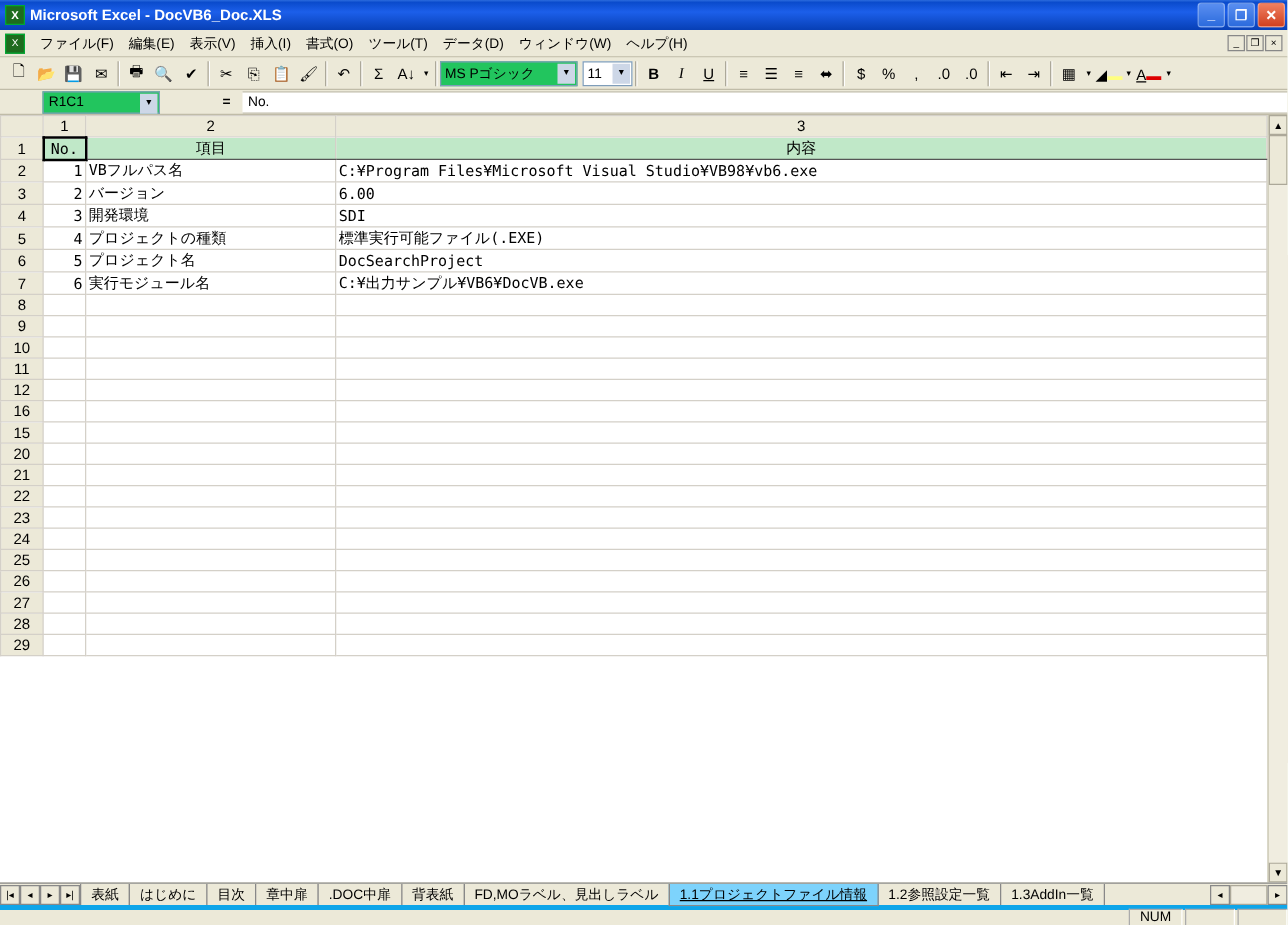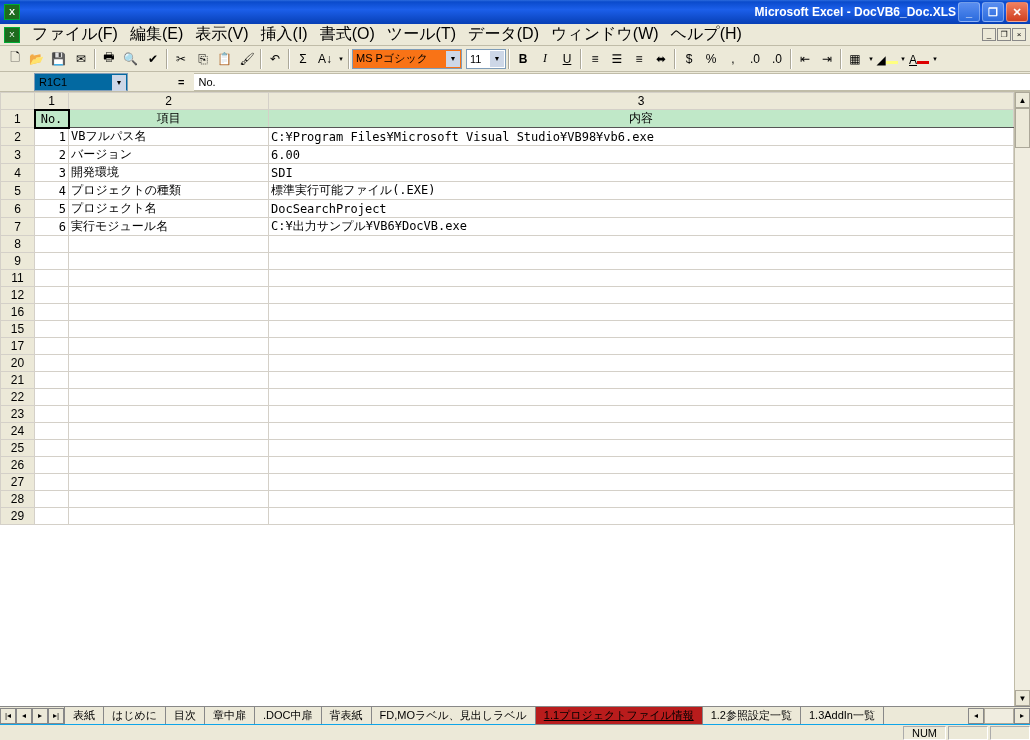--- a/index.html
+++ b/index.html
@@ -1,46 +1,46 @@
 <!DOCTYPE html>
 <html><head>
 <meta charset="utf-8">
 <style>
   * { box-sizing: border-box; margin: 0; padding: 0; }
   body { font-family: "MS PGothic", "MS Sans Serif", sans-serif; font-size: 11px; background: #ece9d8; width: 1030px; height: 740px; overflow: hidden; position: relative; }
 
   
   .titlebar { height: 24px; background: linear-gradient(to bottom, #2b6bdd 0%, #0a4bcc 8%, #1c5fea 40%, #073fb5 100%); display: flex; align-items: center; color: #fff; font-weight: bold; font-size: 12px; padding-left: 4px; }
   .titlebar .xl-icon { width: 16px; height: 16px; background: #1e6b1e; border: 1px solid #0a3; display: inline-flex; align-items: center; justify-content: center; color: #fff; font-size: 9px; font-weight: bold; margin-right: 4px; }
-  .titlebar .title { flex: 1; text-align: right; }
+  .titlebar .title { flex: 1; }
   .titlebar .win-controls { display: flex; margin-right: 2px; }
   .win-btn { width: 22px; height: 20px; margin-left: 2px; border-radius: 3px; border: 1px solid #fff5; display: flex; align-items: center; justify-content: center; color: #fff; font-weight: bold; font-size: 11px; }
   .win-min { background: linear-gradient(#5a8ef0,#2b6bdd); }
   .win-max { background: linear-gradient(#5a8ef0,#2b6bdd); }
   .win-close { background: linear-gradient(#f08060,#d04020); }
 
   
   .menubar { height: 22px; background: #ece9d8; display: flex; align-items: center; padding-left: 4px; border-bottom: 1px solid #c0bca8; }
   .doc-icon { width: 16px; height: 16px; background: #1e6b1e; border: 1px solid #0a3; display: inline-flex; align-items: center; justify-content: center; color: #fff; font-size: 8px; margin-right: 6px; }
-  .menuitem { padding: 2px 6px; cursor: default; font-size: 16px; }
+  .menuitem { padding: 2px 6px; cursor: default; font-size: 11px; }
   .mdi-controls { margin-left: auto; display: flex; padding-right: 4px; }
   .mdi-btn { width: 14px; height: 13px; border: 1px solid #888; background: #ece9d8; margin-left: 1px; font-size: 8px; display: flex; align-items:center; justify-content:center; }
 
   
   .toolbar { height: 26px; background: #ece9d8; display: flex; align-items: center; padding: 0 4px; border-bottom: 1px solid #c0bca8; }
   .tbtn { width: 22px; height: 22px; display: inline-flex; align-items: center; justify-content: center; font-size: 12px; cursor: default; }
   .tsep { width: 2px; height: 20px; border-left: 1px solid #aca899; border-right: 1px solid #fff; margin: 0 2px; }
-  .font-select { width: 110px; height: 20px; border: 1px solid #7f9db9; background: #f97316; font-size: 11px; padding-left: 3px; display:flex; align-items:center; position:relative; }
+  .font-select { width: 110px; height: 20px; border: 1px solid #7f9db9; background: #22c55e; font-size: 11px; padding-left: 3px; display:flex; align-items:center; position:relative; }
   .size-select { width: 40px; height: 20px; border: 1px solid #7f9db9; background: #fff; font-size: 11px; padding-left: 3px; display:flex; align-items:center; position:relative; margin-left:4px;}
   .dd-arrow { position:absolute; right:1px; top:1px; width:14px; height:16px; background:#cdd7e7; display:flex; align-items:center; justify-content:center; font-size:7px; }
   .darrow { width:10px; height:22px; display:inline-flex; align-items:center; justify-content:center; font-size:7px; }
 
   
   .formulabar { height: 20px; background: #ece9d8; display: flex; align-items: center; border-bottom: 1px solid #c0bca8; }
-  .namebox { width: 94px; height: 18px; border: 1px solid #7f9db9; background: #0369a1; margin-left: 34px; padding-left: 4px; display: flex; align-items: center; position:relative; font-size:11px;}
+  .namebox { width: 94px; height: 18px; border: 1px solid #7f9db9; background: #22c55e; margin-left: 34px; padding-left: 4px; display: flex; align-items: center; position:relative; font-size:11px;}
   .fx-eq { margin: 0 10px 0 50px; font-weight: bold; }
   .formula-input { flex: 1; height: 18px; border: 1px solid #c0bca8; border-left:none; border-right:none; background: #fff; padding-left: 4px; display:flex; align-items:center; font-size:11px;}
 
   
   .gridwrap { position: absolute; top: 92px; left: 0; right: 0; bottom: 34px; background: #fff; display:flex; }
   .gridmain { flex:1; overflow:hidden; position:relative; }
   .vscroll { width: 16px; background:#ece9d8; border-left:1px solid #c0bca8; display:flex; flex-direction:column; }
   .sbtn { height:16px; border:1px solid #aca899; background:#ece9d8; display:flex; align-items:center; justify-content:center; font-size:8px; }
   .strack { flex:1; background:#f0ede0; position:relative; }
   .sthumb { position:absolute; left:0; right:0; top:0; height:40px; background:#ece9d8; border:1px solid #aca899; }
@@ -56,27 +56,27 @@
   .hdr-row td { background: #c0e8c8; text-align:center; border-bottom:1px solid #555; }
   .no-cell { text-align:right; }
   .active-cell { border:2px solid #000 !important; background:#c0e8c8; }
 
   
   .tabsbar { position:absolute; bottom:16px; left:0; right:0; height:18px; background:#ece9d8; display:flex; align-items:center; border-top:1px solid #888; font-size:11px; }
   .tabnav { display:flex; }
   .tabnav .nbtn { width:16px; height:16px; border:1px solid #888; background:#ece9d8; display:flex; align-items:center; justify-content:center; font-size:8px; }
   .tabs { display:flex; flex:1; overflow:hidden; }
   .tab { padding: 1px 8px; background:#ece9d8; border:1px solid #888; border-top:none; margin-right:-1px; cursor:default; position:relative; }
-  .tab.active { background:#b91c1c; font-weight:normal; text-decoration:underline; z-index:1; }
+  .tab.active { background:#7dd3fc; font-weight:normal; text-decoration:underline; z-index:1; }
   .hscroll-nav { display:flex; margin-left:auto;}
   .hscroll-nav .nbtn { width:16px; height:16px; border:1px solid #888; background:#ece9d8; display:flex; align-items:center; justify-content:center; font-size:8px;}
   .hscroll-track { width:30px; height:16px; background:#f0ede0; border:1px solid #aca899;}
 
   
-  .statusbar { position:absolute; bottom:0; left:0; right:0; height:16px; background:#ece9d8; border-top:1px solid #0ea5e9; display:flex; align-items:flex-end; font-size:11px; }
+  .statusbar { position:absolute; bottom:0; left:0; right:0; height:16px; background:#ece9d8; border-top:4px solid #0ea5e9; display:flex; align-items:center; font-size:11px; }
   .status-cell { border:1px inset #fff; padding:0 8px; margin-left:auto; height:14px; display:flex; align-items:center; }
   .status-spacer { width:40px; border:1px inset #fff; height:14px; margin-left:2px;}
   .fill-color-swatch { display:inline-block; width:12px; height:3px; background:#ffff80; margin-top:11px; }
   .font-color-swatch { display:inline-block; width:12px; height:3px; background:#d00; margin-top:11px; }
 </style>
 </head>
 <body>
 
 <div class="titlebar">
   <span class="xl-icon">X</span>
@@ -235,45 +235,45 @@
             <td></td>
             <td></td>
           </tr>
       <tr>
             <th class="rowhdr">9</th>
             <td></td>
             <td></td>
             <td></td>
           </tr>
       <tr>
+            <th class="rowhdr">10</th>
+            <td></td>
+            <td></td>
+            <td></td>
+          </tr>
+      <tr>
             <th class="rowhdr">11</th>
             <td></td>
             <td></td>
             <td></td>
           </tr>
       <tr>
             <th class="rowhdr">12</th>
             <td></td>
             <td></td>
             <td></td>
           </tr>
       <tr>
             <th class="rowhdr">16</th>
             <td></td>
             <td></td>
             <td></td>
           </tr>
       <tr>
             <th class="rowhdr">15</th>
-            <td></td>
-            <td></td>
-            <td></td>
-          </tr>
-      <tr>
-            <th class="rowhdr">17</th>
             <td></td>
             <td></td>
             <td></td>
           </tr>
       <tr>
             <th class="rowhdr">20</th>
             <td></td>
             <td></td>
             <td></td>
           </tr>

